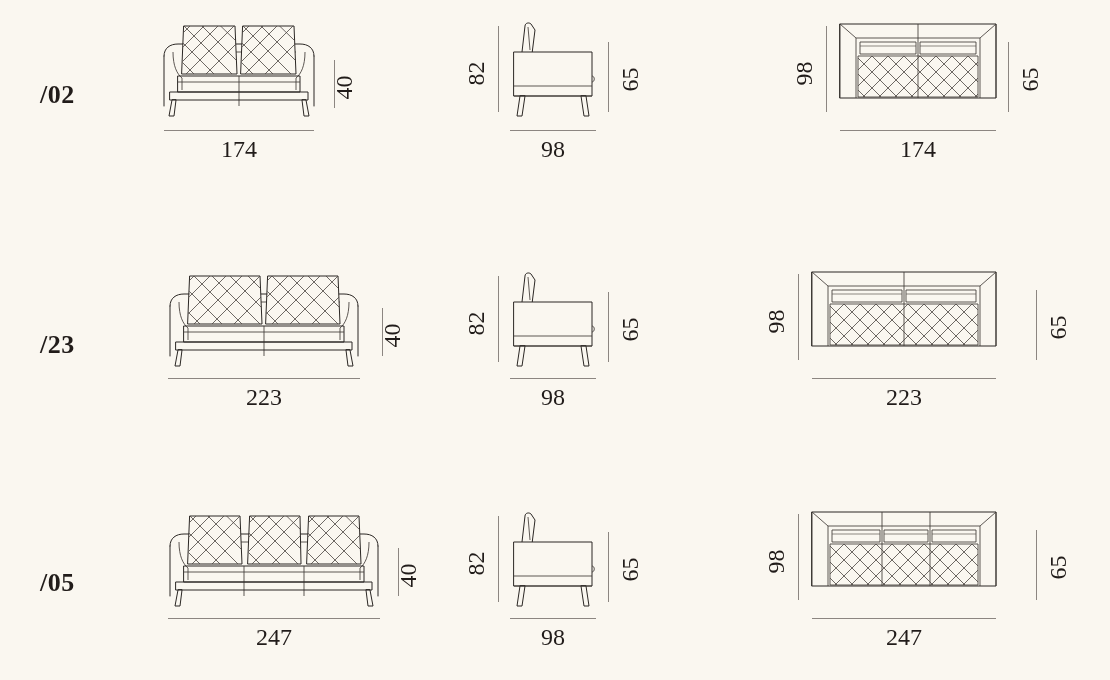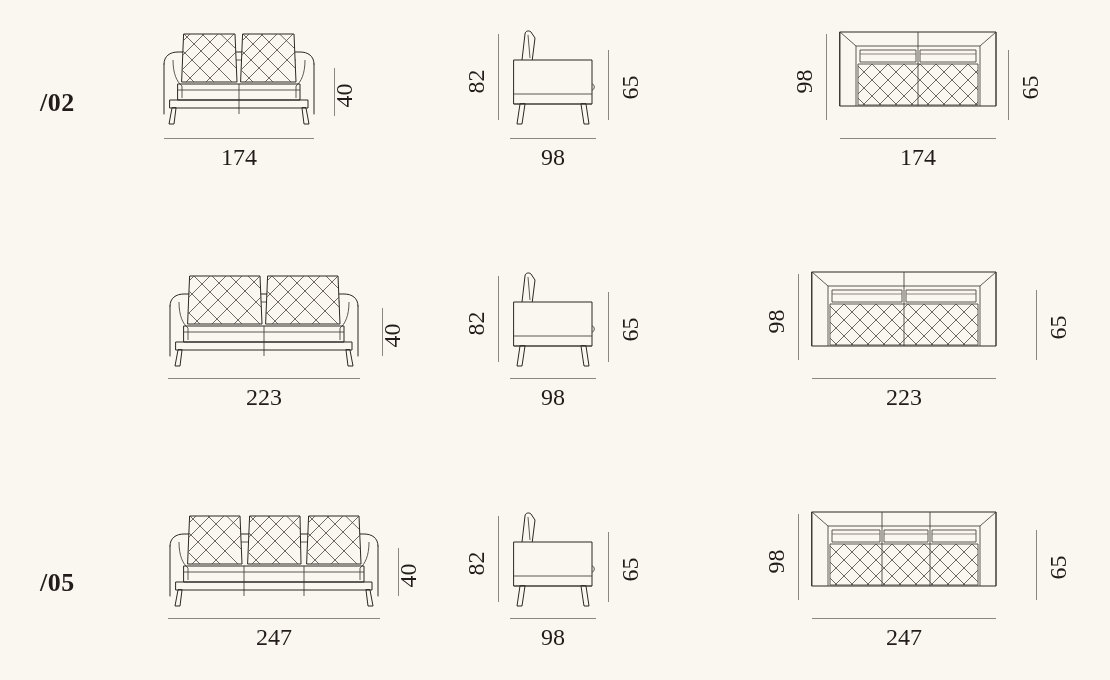--- a/index.html
+++ b/index.html
@@ -8,21 +8,21 @@
     width:1110px;height:680px;
     background:#faf7f0;
     font-family:"Liberation Serif", serif;
     color:#241f1d;
     overflow:hidden;
     position:relative;
   }
   .sheet{position:absolute;inset:0;}
 
   .row{position:absolute;left:0;width:1110px;height:200px;}
-  .row-0{top:10px;text-decoration:underline;}
+  .row-0{top:2px;text-decoration:underline;}
   .row-1{top:250px;}
   .row-2{top:490px;}
 
   
   .code{
     position:absolute;
     left:40px;
     width:110px;
     text-align:left;
     font-family:"Liberation Serif", serif;
@@ -183,20 +183,21 @@
 
     <div class="dline dline-v" style="left:1008px;top:40px;height:70px;"></div>
     <div class="dim dim-v" style="left:1016px;top:62px;width:28px;">65</div>
 
     <div class="dline dline-h" style="left:840px;top:128px;width:156px;"></div>
     <div class="dim dim-h" style="left:840px;top:134px;width:156px;">174</div>
   </div>
 
   <div class="row row-1">
 
+    <div class="code code-1">/23</div>
 
     <div class="view" style="left:166px;top:20px;">
       <svg width="196" height="102" viewBox="0 0 196 102">
         <path class="ln" d="M4 36 L4 86 M192 36 L192 86"></path>
         <path class="ln" d="M4 36 C4 28, 10 24, 18 24 L178 24 C186 24, 192 28, 192 36"></path>
         <path class="ln-thin" d="M13 32 C13 46, 17 54, 22 58 L22 70"></path>
         <path class="ln-thin" d="M183 32 C183 46, 179 54, 174 58 L174 70"></path>
         <path class="ln-thin" d="M22 32 L174 32"></path>
         <path class="ln" d="M18 56 L178 56 L178 72 L18 72 Z"></path>
         <path class="ln-thin" d="M18 62 L178 62"></path>

